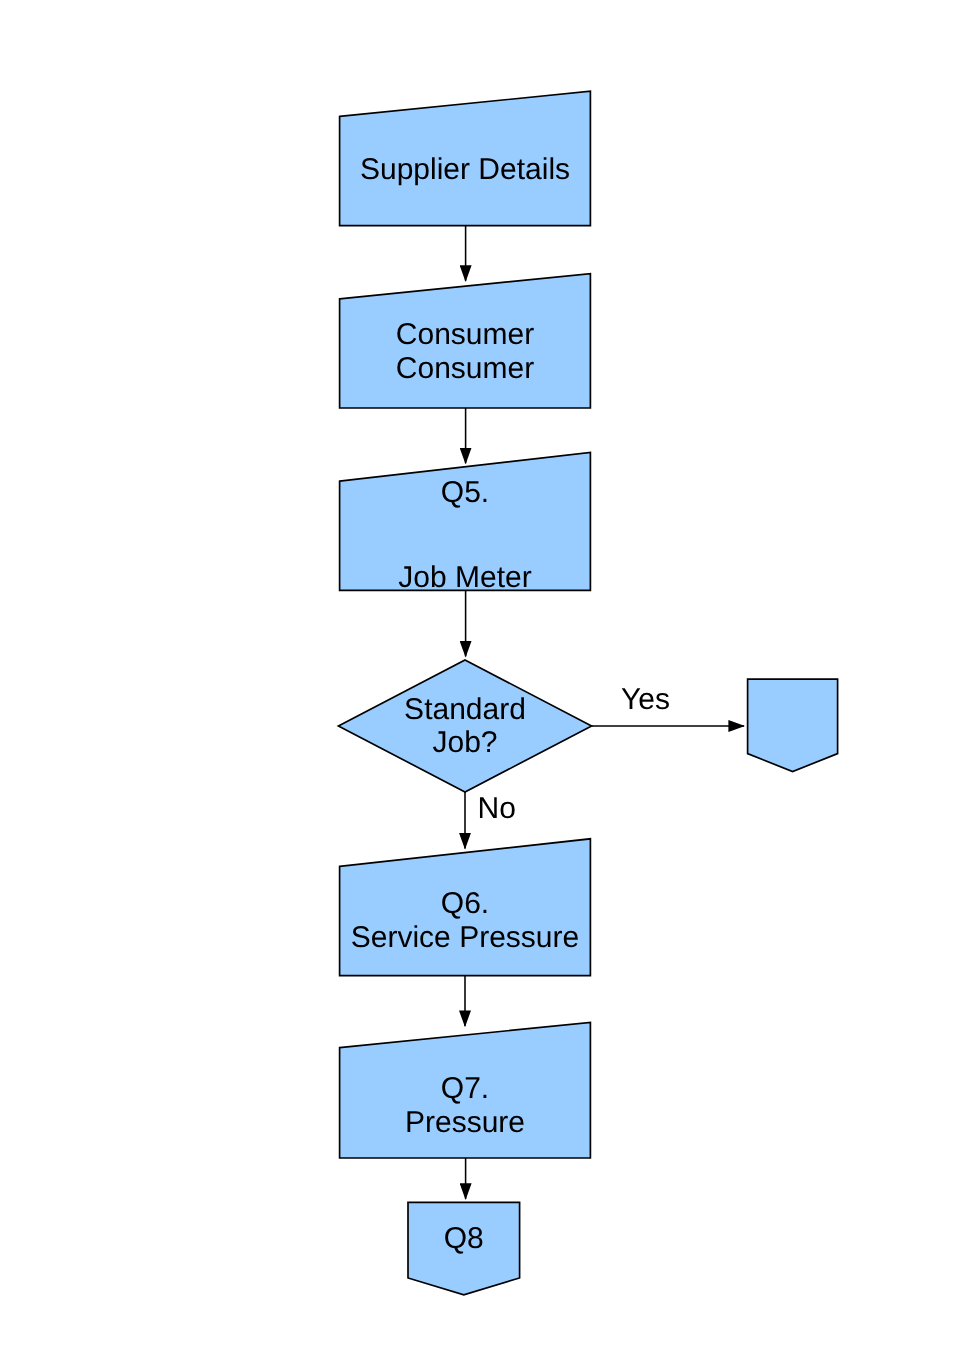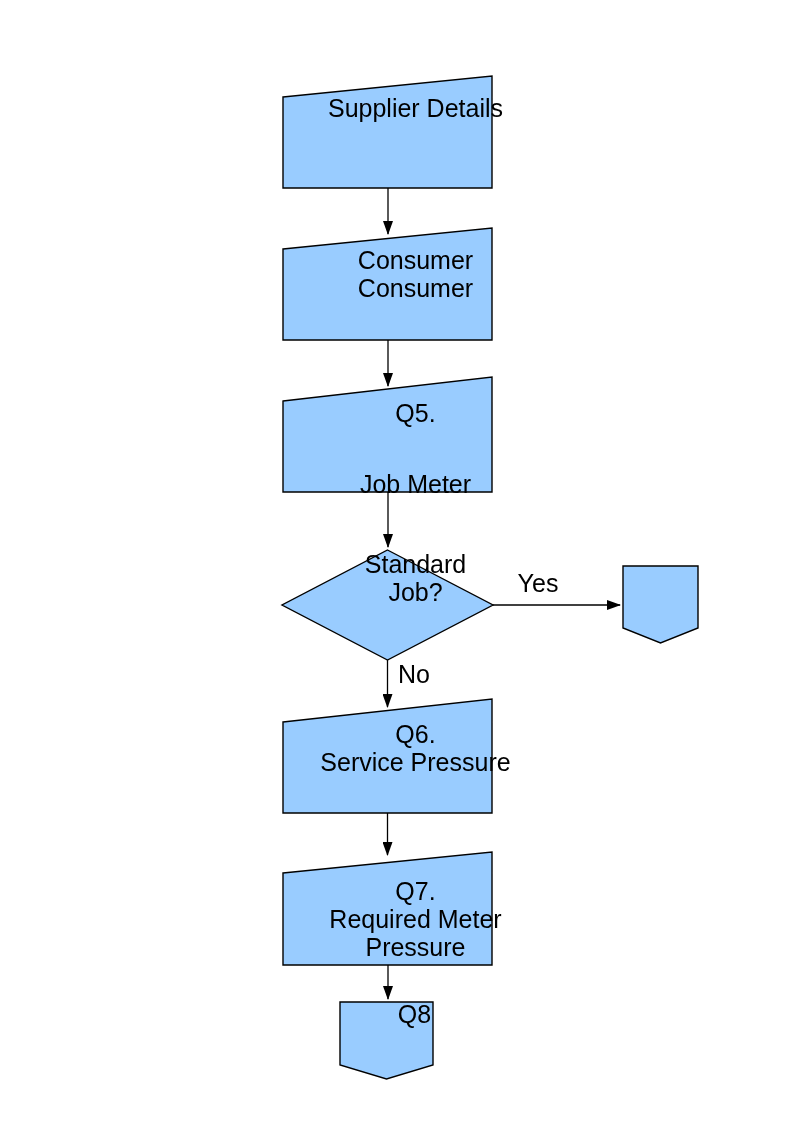--- a/index.html
+++ b/index.html
@@ -27,27 +27,26 @@
   .connector {
     stroke: #000000;
     stroke-width: 1.3;
     fill: none;
   }
   .node-label {
     position: absolute;
     display: flex;
     flex-direction: column;
     align-items: center;
-    justify-content: flex-start;
+    justify-content: center;
     text-align: center;
     color: #000000;
     font-size: 25px;
     line-height: 28px;
     pointer-events: none;
-    margin-left: 28px;
   }
   .edge-label {
     position: absolute;
     display: flex;
     align-items: center;
     justify-content: center;
     color: #000000;
     font-size: 25px;
     line-height: 26px;
     pointer-events: none;
@@ -105,21 +104,20 @@
   </div>
 
 
   <div class="node-label" style="left:283px; top:720px; width:209px; height:93px;">
     <span>Q6.</span>
     <span>Service Pressure</span>
   </div>
 
   <div class="node-label" style="left:283px; top:877px; width:209px; height:88px;">
     <span>Q7.</span>
-    <span>Required Meter</span>
     <span>Pressure</span>
   </div>
 
   <div class="node-label" style="left:340px; top:1000px; width:93px; height:63px;">
     <span>Q8</span>
   </div>
 
   <div class="edge-label" style="left:506px; top:570px; width:64px; height:26px;">
     <span>Yes</span>
   </div>

